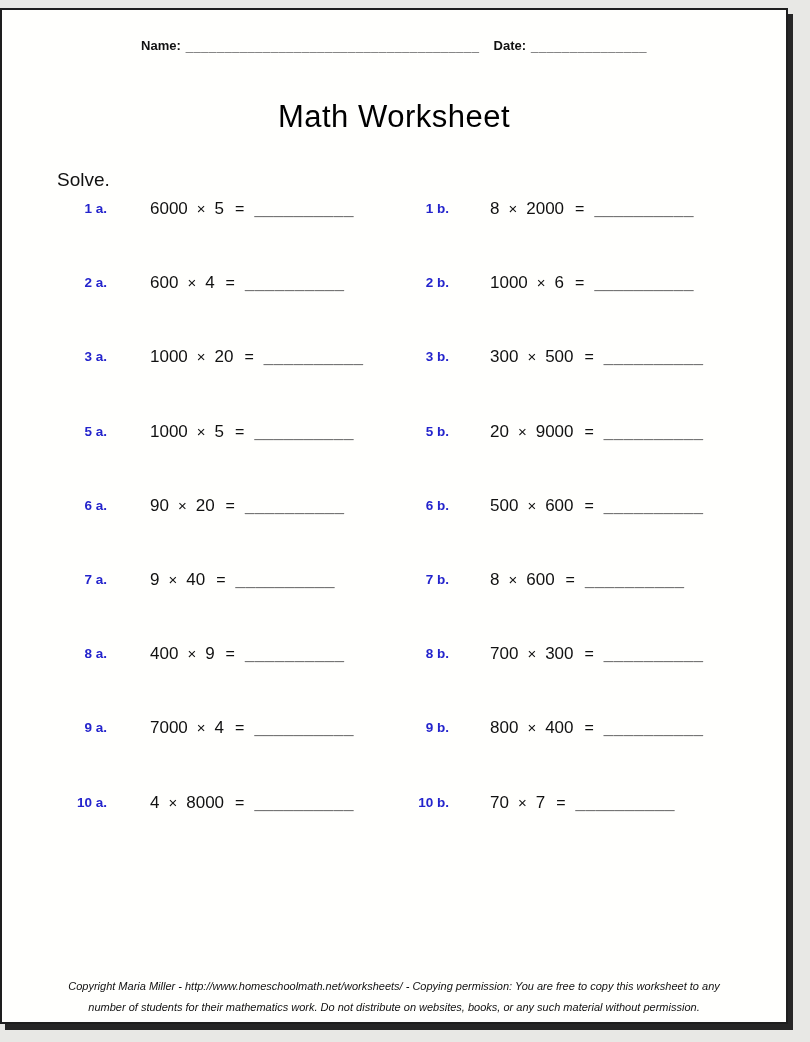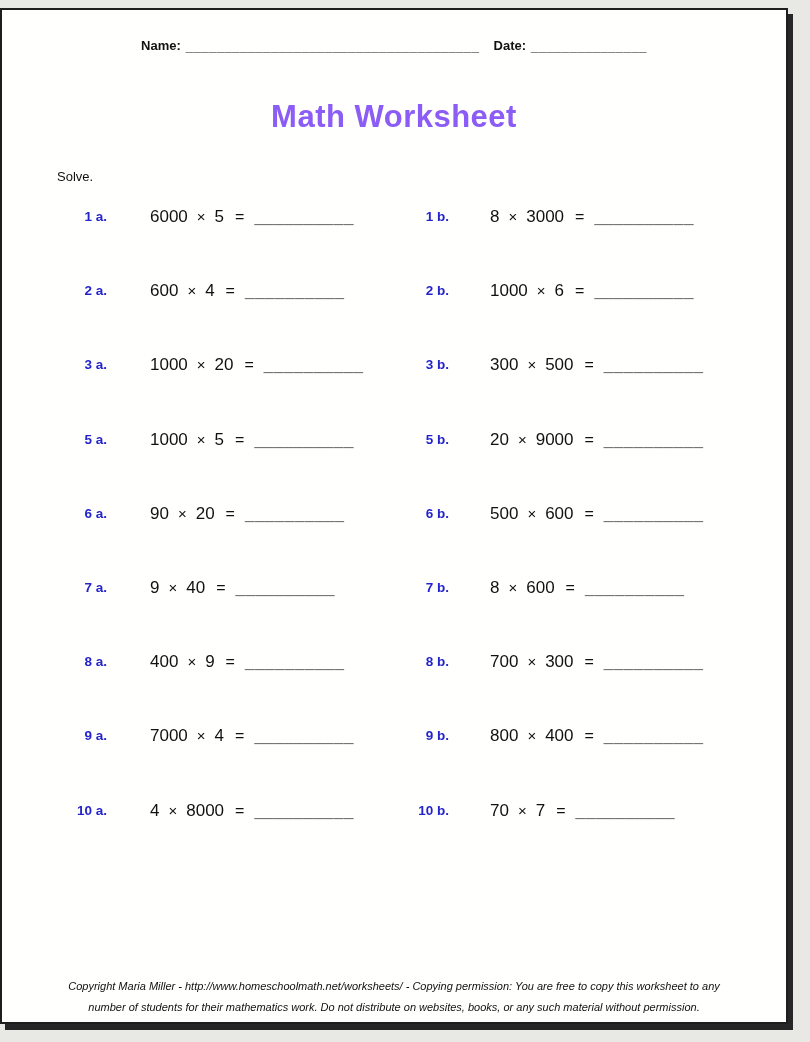--- a/index.html
+++ b/index.html
@@ -32,29 +32,29 @@
   .hline {
     font-weight: normal;
     color: #6e6e6e;
     letter-spacing: 0.5px;
   }
   .hgap { display: inline-block; width: 14px; }
   .title {
     text-align: center;
     margin-top: 46px;
     font-size: 31px;
-    font-weight: bold;
-    color: #8b5cf6;
+    font-weight: normal;
+    color: #000000;
     letter-spacing: 0.5px;
   }
   .solve {
     margin: 34px 0 0 55px;
-    font-size: 13px;
+    font-size: 19px;
   }
-  .problems { margin-top: 23px; }
+  .problems { margin-top: 8px; }
   .prow {
     display: flex;
     height: 74.2px;
     align-items: flex-start;
     padding-left: 45px;
     font-size: 17px;
   }
   .plabel {
     flex: 0 0 60px;
     text-align: right;
@@ -99,21 +99,21 @@
   <div class="title">Math Worksheet</div>
 
   <div class="solve">Solve.</div>
 
   <div class="problems">
 
     <div class="prow">
       <span class="plabel">1 a.</span>
       <span class="pexpr cola"><span>6000</span><span class="op">×</span><span>5</span><span class="op eq">=</span><span class="blank">__________</span></span>
       <span class="plabel">1 b.</span>
-      <span class="pexpr colb"><span>8</span><span class="op">×</span><span>3000</span><span class="op eq">=</span><span class="blank">__________</span></span>
+      <span class="pexpr colb"><span>8</span><span class="op">×</span><span>2000</span><span class="op eq">=</span><span class="blank">__________</span></span>
     </div>
 
     <div class="prow">
       <span class="plabel">2 a.</span>
       <span class="pexpr cola"><span>600</span><span class="op">×</span><span>4</span><span class="op eq">=</span><span class="blank">__________</span></span>
       <span class="plabel">2 b.</span>
       <span class="pexpr colb"><span>1000</span><span class="op">×</span><span>6</span><span class="op eq">=</span><span class="blank">__________</span></span>
     </div>
 
     <div class="prow">

